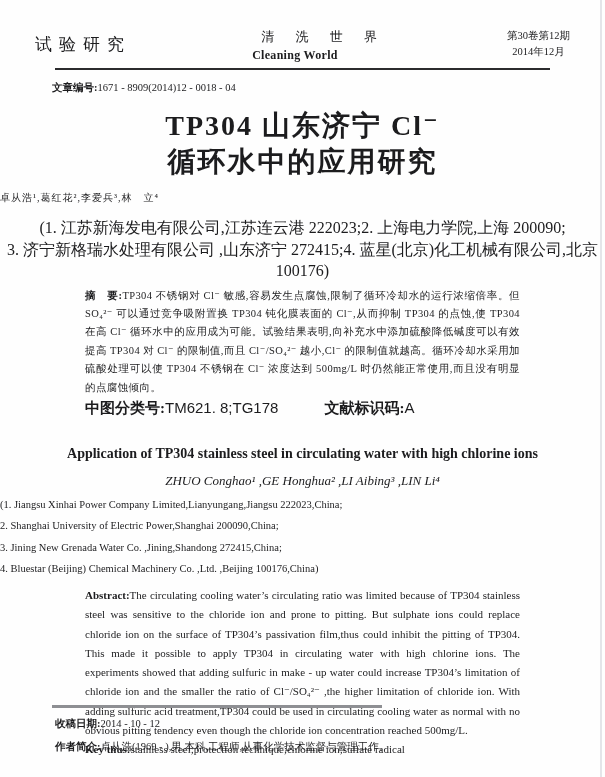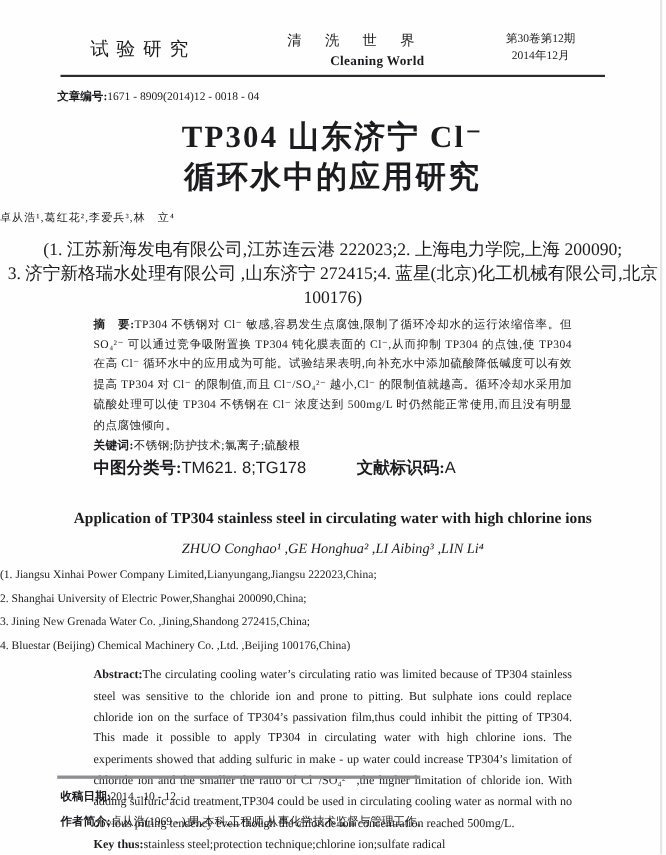--- a/index.html
+++ b/index.html
@@ -16,24 +16,24 @@
   .page::after {
     content:""; position:absolute; top:0; bottom:0; right:3px; width:2px;
     background:#dddee4; opacity:.8;
   }
   .b { font-weight:bold; }
   .sans { font-family:"Liberation Sans","DejaVu Sans",sans-serif; }
 
   
   .masthead {
     display:flex; justify-content:space-between; align-items:flex-start;
-    margin:0 82px; padding-top:26px;
+    margin:0 35px; padding-top:26px;
   }
   .mh-left  { font-size:17px; letter-spacing:7px; padding-top:7px; white-space:nowrap; }
-  .mh-center{ text-align:right; padding-top:2px; }
+  .mh-center{ text-align:left; padding-top:2px; }
   .jt-cn    { font-size:13px; letter-spacing:9px; padding-left:9px; }
   .jt-en    { font-size:12px; font-weight:bold; margin-top:2px; letter-spacing:.3px; }
   .mh-right { font-size:10.5px; text-align:center; line-height:16px; padding-top:2px; white-space:nowrap; }
   .rule-header { height:2px; background:#2b2b2d; margin:5px 55px 0; }
 
   
   .article-no { margin:11px 0 0 52px; font-size:10.5px; }
 
   
   .title-cn { margin:13px 30px 0; text-align:center; font-weight:700; font-size:28px; line-height:36px; }
@@ -88,21 +88,20 @@
 
   <p class="authors-cn">卓从浩¹,葛红花²,李爱兵³,林　立⁴</p>
 
   <div class="affil-cn">
     <div>(1. 江苏新海发电有限公司,江苏连云港 222023;2. 上海电力学院,上海 200090;</div>
     <div>3. 济宁新格瑞水处理有限公司 ,山东济宁 272415;4. 蓝星(北京)化工机械有限公司,北京 100176)</div>
   </div>
 
   <p class="abstract-cn"><span class="b">摘　要:</span><span>TP304 不锈钢对 Cl⁻ 敏感,容易发生点腐蚀,限制了循环冷却水的运行浓缩倍率。但 SO₄²⁻ 可以通过竞争吸附置换 TP304 钝化膜表面的 Cl⁻,从而抑制 TP304 的点蚀,使 TP304 在高 Cl⁻ 循环水中的应用成为可能。试验结果表明,向补充水中添加硫酸降低碱度可以有效提高 TP304 对 Cl⁻ 的限制值,而且 Cl⁻/SO₄²⁻ 越小,Cl⁻ 的限制值就越高。循环冷却水采用加硫酸处理可以使 TP304 不锈钢在 Cl⁻ 浓度达到 500mg/L 时仍然能正常使用,而且没有明显的点腐蚀倾向。</span></p>
 
-  <p class="kw-cn"><span class="b">关键词:</span><span>不锈钢;防护技术;氯离子;硫酸根</span></p>
 
   <p class="clc-line">
     <span><span class="b">中图分类号:</span><span class="sans">TM621. 8;TG178</span></span>
     <span class="clc-gap"></span>
     <span><span class="b">文献标识码:</span><span class="sans">A</span></span>
   </p>
 
   <h2 class="title-en">Application of TP304 stainless steel in circulating water with high chlorine ions</h2>
 
   <p class="authors-en">ZHUO Conghao¹ ,GE Honghua² ,LI Aibing³ ,LIN Li⁴</p>

